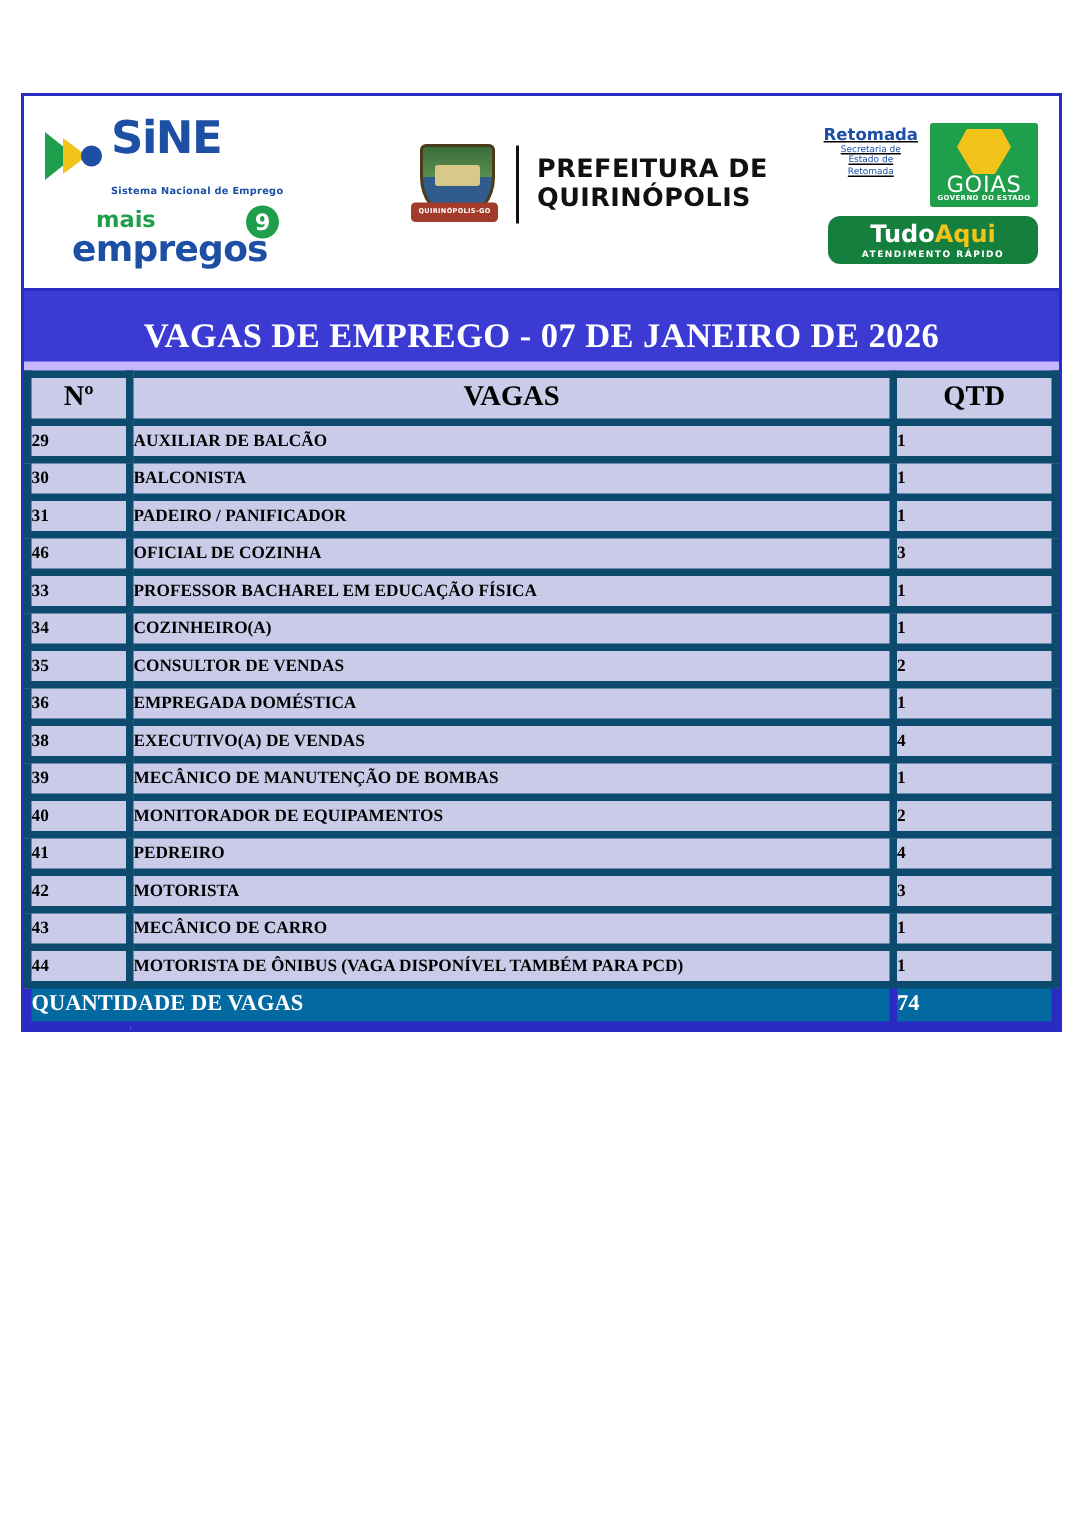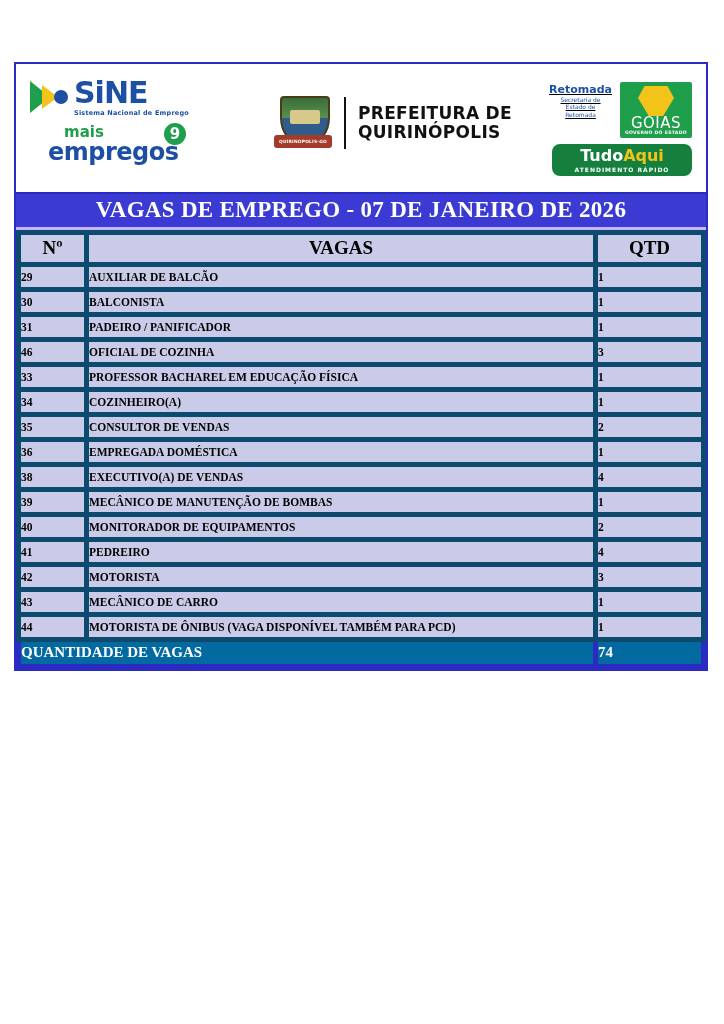--- a/index.html
+++ b/index.html
@@ -85,21 +85,21 @@
     font-size: 30px;
     font-weight: bold;
     color: #1d4fa5;
     letter-spacing: -1px;
   }
   .sine-sub {
     font-family: "DejaVu Sans", sans-serif;
     font-size: 6.5px;
     font-weight: bold;
     color: #1d4fa5;
-    margin-top: 2px;
+    margin-top: 16px;
     letter-spacing: 0.2px;
   }
   .mais-wrap {
     margin-top: 8px;
     margin-left: 18px;
     position: relative;
   }
   .mais-top {
     font-family: "DejaVu Sans", sans-serif;
     font-size: 15px;
@@ -297,22 +297,22 @@
     margin-top: 2px;
   }
   
   .title-bar {
     background: #3b3bd4;
     color: #ffffff;
     text-align: center;
     font-size: 23px;
     font-weight: bold;
     letter-spacing: 0.3px;
-    padding: 3px 0 4px;
-    border-bottom: 3px solid #c4b5fd;
+    padding: 17px 0 4px;
+    border-bottom: 6px solid #c4b5fd;
   }
   
   table.vagas {
     width: 100%;
     border-collapse: collapse;
     table-layout: fixed;
   }
   table.vagas th, table.vagas td {
     border: 5px solid #0c4a6e;
     background: #c9cbe8;

